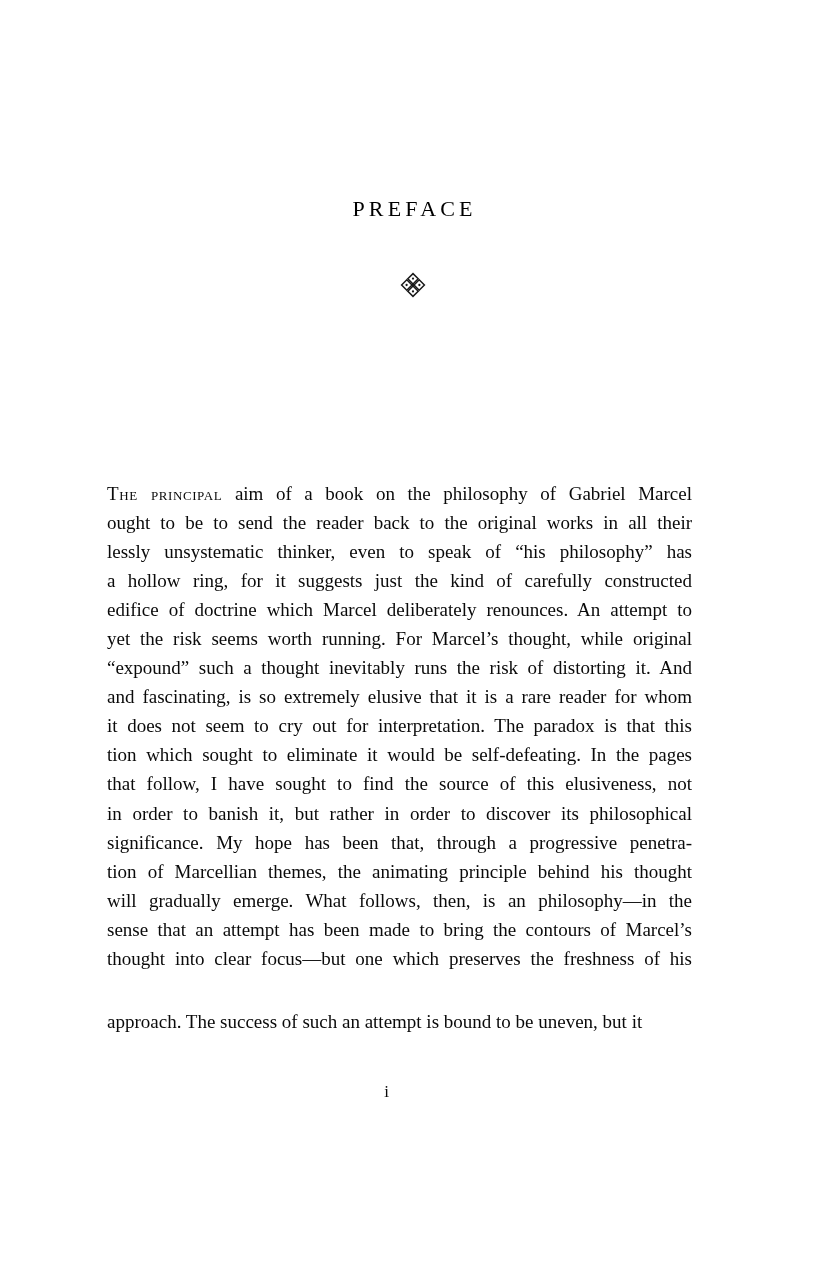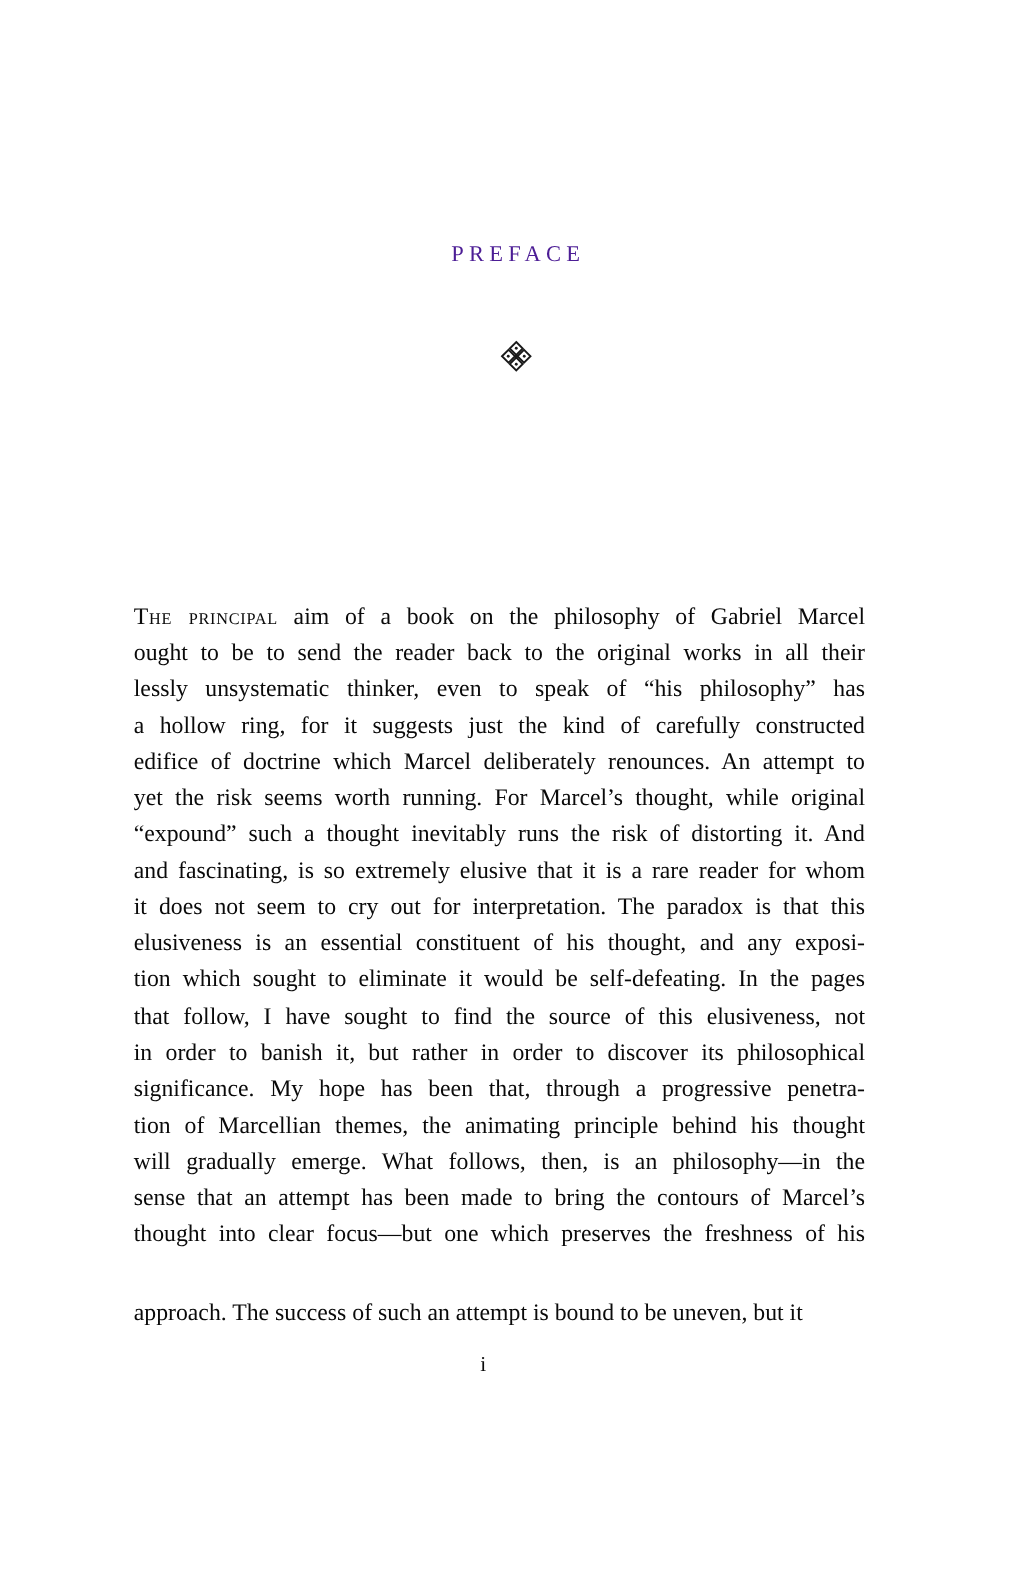--- a/index.html
+++ b/index.html
@@ -24,26 +24,26 @@
   }
 
   
   .chapter-title {
     position: absolute;
     top: 182px;
     left: 0;
     width: 825px;
     text-align: center;
     font-family: "Liberation Serif", "DejaVu Serif", serif;
-    font-size: 18px;
+    font-size: 22px;
     font-weight: 400;
     letter-spacing: 4.2px;
     text-indent: 4.2px;
     line-height: 1.1;
-    color: #4c1d95;
+    color: #000000;
   }
 
   
   .ornament-wrap {
     position: absolute;
     top: 272px;
     left: 0;
     width: 825px;
     text-align: center;
     line-height: 0;
@@ -134,21 +134,20 @@
     <p>
       <span class="just-line"><span class="lead-in">The principal</span> <span>aim of a book on the philosophy of Gabriel Marcel</span></span>
       <span class="just-line">ought to be to send the reader back to the original works in all their</span>
       <span class="just-line">lessly unsystematic thinker, even to speak of “his philosophy” has</span>
       <span class="just-line">a hollow ring, for it suggests just the kind of carefully constructed</span>
       <span class="just-line">edifice of doctrine which Marcel deliberately renounces. An attempt to</span>
       <span class="just-line">yet the risk seems worth running. For Marcel’s thought, while original</span>
       <span class="just-line">“expound” such a thought inevitably runs the risk of distorting it. And</span>
       <span class="just-line">and fascinating, is so extremely elusive that it is a rare reader for whom</span>
       <span class="just-line">it does not seem to cry out for interpretation. The paradox is that this</span>
-      <span class="just-line">elusiveness is an essential constituent of his thought, and any exposi-</span>
       <span class="just-line">tion which sought to eliminate it would be self-defeating. In the pages</span>
       <span class="just-line">that follow, I have sought to find the source of this elusiveness, not</span>
       <span class="just-line">in order to banish it, but rather in order to discover its philosophical</span>
       <span class="just-line">significance. My hope has been that, through a progressive penetra-</span>
       <span class="just-line">tion of Marcellian themes, the animating principle behind his thought</span>
       <span class="just-line">will gradually emerge. What follows, then, is an philosophy—in the</span>
       <span class="just-line">sense that an attempt has been made to bring the contours of Marcel’s</span>
       <span class="just-line">thought into clear focus—but one which preserves the freshness of his</span>
       <span class="just-line last">approach. The success of such an attempt is bound to be uneven, but it</span>
     </p>

